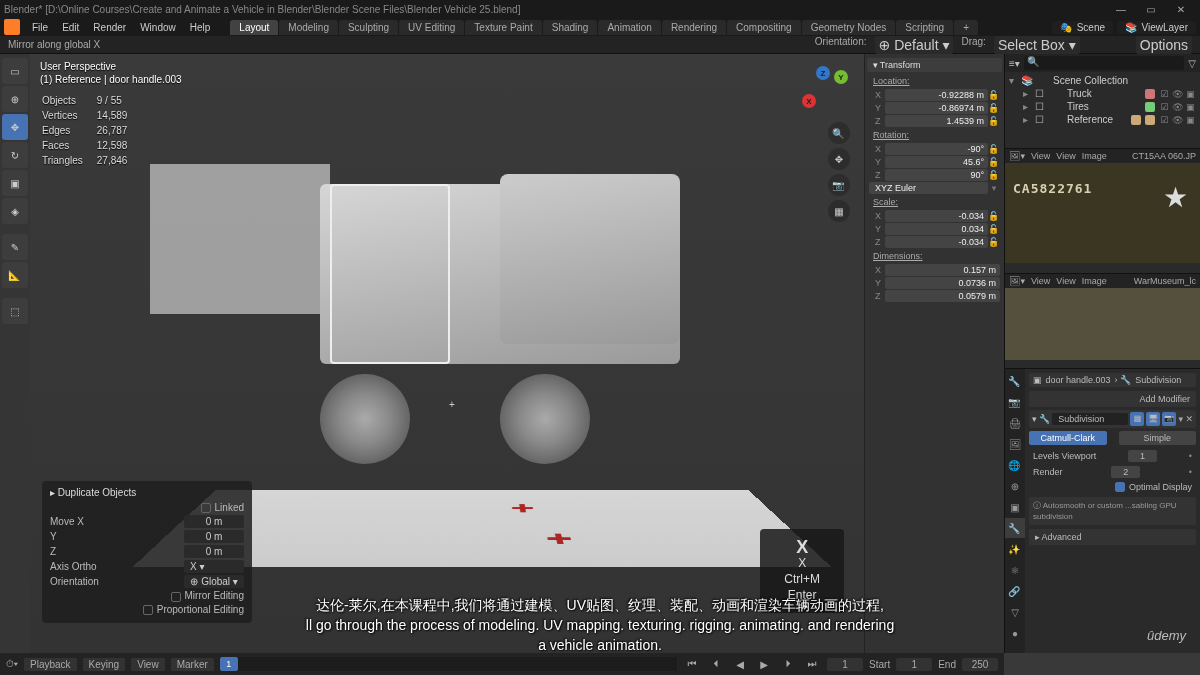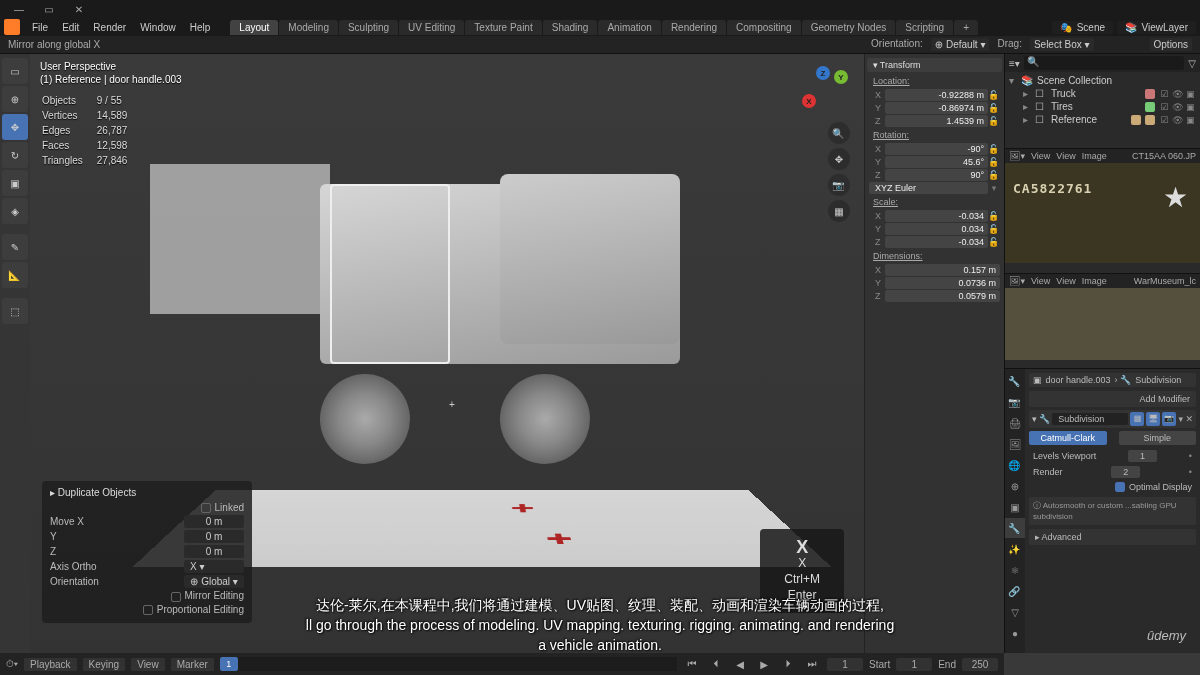--- a/index.html
+++ b/index.html
@@ -42,38 +42,38 @@
 .veh .cab { position:absolute; right:0; top:10px; width:180px; height:170px; background:linear-gradient(170deg,#ccc,#999); border-radius:8px; }
 .veh .wheel { position:absolute; width:90px; height:90px; background:radial-gradient(circle,#aaa 0%,#888 40%,#666 70%); border-radius:50%; bottom:-20px; }
 .veh .w1 { left:60px; } .veh .w2 { right:90px; }
 .refplane { position:absolute; left:120px; top:110px; width:180px; height:150px; background:#ccc; opacity:.7; }
 .selbox { position:absolute; left:300px; top:130px; width:120px; height:180px; border:2px solid #eee; border-radius:4px; }
 .cursor3d { position:absolute; left:50%; top:58%; width:14px; height:14px; }
 .cursor3d::before { content:"+"; color:#ccc; position:absolute; left:2px; top:-2px; }
 .vp-panel { position:absolute; left:12px; bottom:30px; width:210px; background:rgba(30,30,30,.85); border-radius:4px; padding:6px 8px; font-size:10px; }
 .vp-panel .row { display:flex; justify-content:space-between; margin:2px 0; align-items:center; }
 .vp-panel .val { background:#2a2a2a; border-radius:2px; padding:1px 6px; min-width:60px; text-align:center; color:#ccc; }
-.vp-panel select,.drop { background:#2a2a2a; border:none; color:#ccc; font-size:10px; padding:1px 4px; border-radius:2px; }
+.vp-panel select,.drop { background:#2a2a2a; border:none; color:#ccc; font-size:14px; padding:1px 4px; border-radius:2px; }
 .kbd-help { position:absolute; right:20px; bottom:40px; background:rgba(25,25,25,.85); border-radius:4px; padding:10px 24px; text-align:center; color:#ddd; line-height:16px; font-size:12px; }
 .npanel { width:140px; background:#323232; border-left:1px solid #222; padding:4px 2px; font-size:9px; }
 .npanel .sect-h { background:#3d3d3d; padding:2px 6px; color:#ddd; border-radius:2px; margin-bottom:2px; }
 .npanel .frow { display:flex; align-items:center; margin:1px 2px; }
 .npanel .frow .lbl { width:16px; color:#888; padding-left:6px; }
 .npanel .frow .fv { flex:1; background:#444; border-radius:2px; padding:1px 4px; text-align:right; color:#eee; }
 .npanel .frow .lock { width:12px; color:#777; text-align:center; }
 .npanel .sub { padding:2px 6px; color:#aaa; font-size:9px;text-decoration:underline; }
 .right-col { width:196px; background:#2a2a2a; border-left:1px solid #111; display:flex; flex-direction:column; }
 .outliner { flex:0 0 95px; border-bottom:1px solid #111; }
 .out-h { display:flex; padding:2px 4px; background:#232323; align-items:center; gap:4px; }
 .out-h .srch { flex:1; background:#1a1a1a; border-radius:3px; height:14px; padding:0 4px; color:#666; }
 .out-list { padding:2px 4px; font-size:10px; }
 .out-row { display:flex; align-items:center; padding:1px 0; gap:4px; }
 .out-row .tri { color:#888; width:8px; }
 .out-row .ic { width:12px; }
-.out-row .nm { flex:1; color:#ccc; }
+.out-row .nm { flex:1; color:#ccc;margin-left:16px; }
 .out-row .tags { display:flex; gap:2px; color:#888; font-size:9px; }
 .out-row .tags span{ width:11px; text-align:center; }
 .refimg { flex:0 0 125px; border-bottom:1px solid #111; }
 .refimg .rh { display:flex; padding:2px 4px; background:#232323; gap:6px; font-size:9px; color:#aaa; align-items:center; }
 .refimg .rimg { height:100px; background:#3a3622; position:relative; }
 .refimg .rimg.r2 { background:#554f3e; }
 .refimg .txt { position:absolute; color:#d8d0b0; font-family:monospace; letter-spacing:1px; font-weight:bold; }
 .props { flex:1; display:flex; }
 .prop-tabs { width:20px; background:#232323; display:flex; flex-direction:column; gap:1px; padding-top:2px; }
 .ptab { height:20px; display:flex; align-items:center; justify-content:center; color:#999; font-size:10px; }
@@ -98,20 +98,21 @@
 .timeline .pbtn { width:18px; text-align:center; }
 .subs { position:absolute; left:50%; transform:translateX(-50%); bottom:20px; text-align:center; color:#fff; font-size:14px; text-shadow:1px 1px 2px #000,-1px -1px 2px #000; line-height:20px; z-index:50; pointer-events:none; }
 .udemy { position:absolute; right:14px; bottom:32px; color:#bbb; font-size:13px; font-style:italic; z-index:51; }
 .chk { display:inline-block; width:10px; height:10px; border:1px solid #666; border-radius:2px; vertical-align:middle; margin-right:4px; }
 .chk.on { background:#4772b3; border-color:#4772b3; }
 </style>
 </head>
 <body>
 
 <div class="titlebar">
+  <span class="title">Blender* [D:\Online Courses\Create and Animate a Vehicle in Blender\Blender Scene Files\Blender Vehicle 25.blend]</span>
   <span class="wbtn">—</span>
   <span class="wbtn">▭</span>
   <span class="wbtn">✕</span>
 </div>
 
 <div class="menubar">
   <div class="logo"></div>
   <span class="menu">File</span>
   <span class="menu">Edit</span>
   <span class="menu">Render</span>

